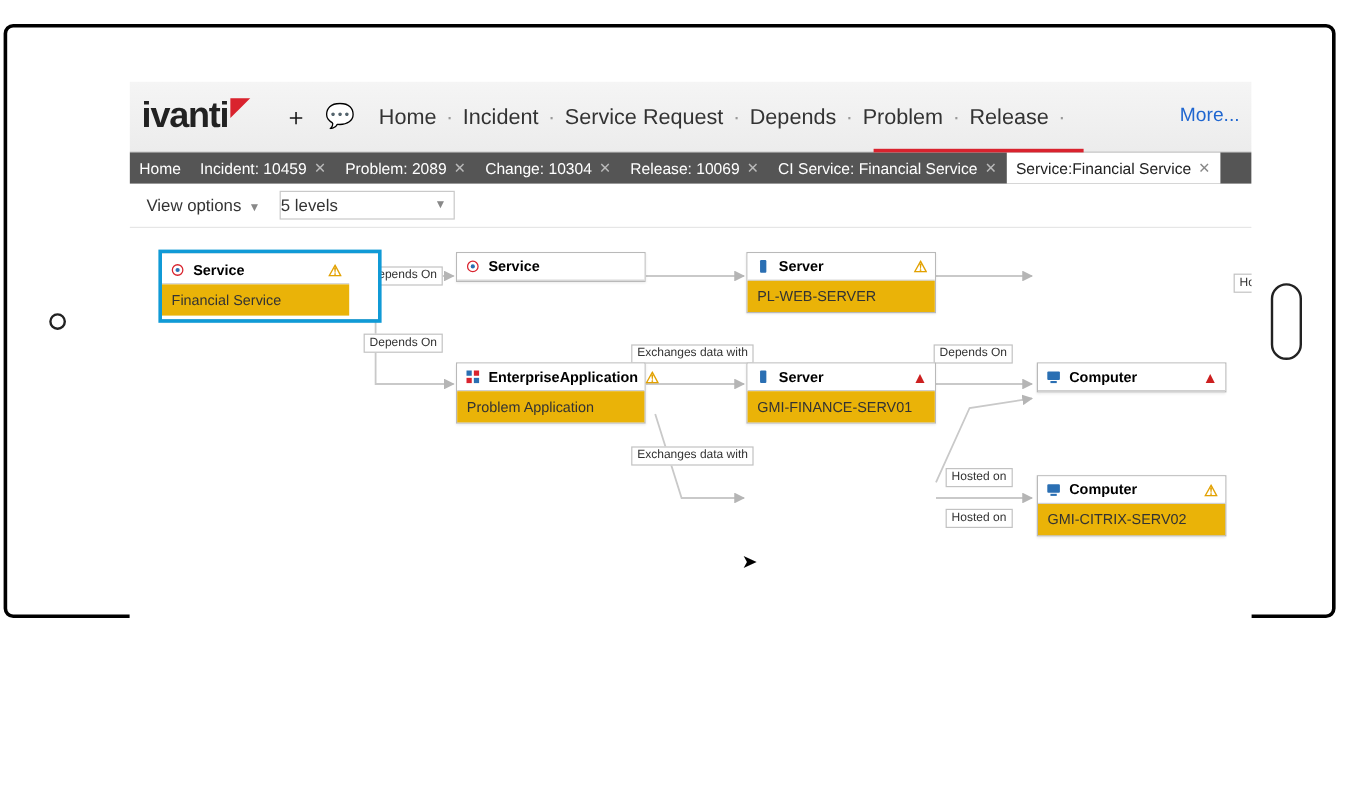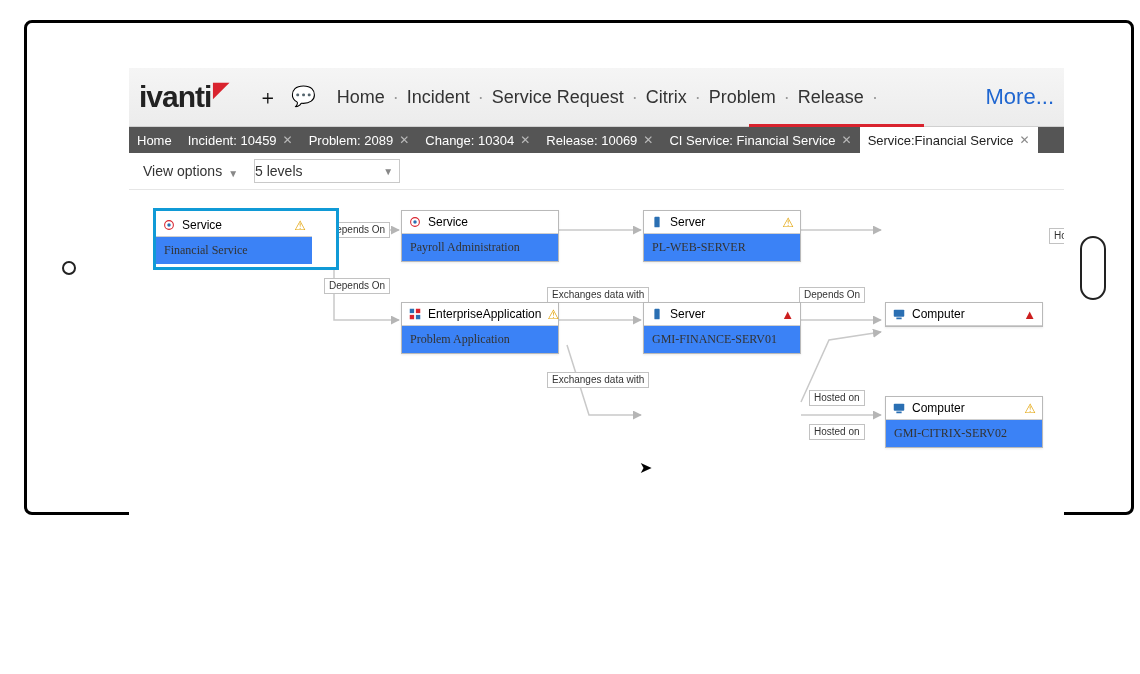--- a/index.html
+++ b/index.html
@@ -1,35 +1,35 @@
 <!DOCTYPE html>
 <html><head>
 <meta charset="utf-8">
 <style>
   html,body{margin:0;padding:0;font-family:"Segoe UI",Arial,sans-serif;background:#fff;}
   #stage{position:relative;width:1140px;height:674px;overflow:hidden;}
 
   
-  .tablet{position:absolute;left:24px;top:20px;width:1110px;height:495px;border:3px solid #000;border-radius:8px;background:#fff;box-sizing:border-box;}
+  .tablet{position:absolute;left:3px;top:20px;width:1110px;height:495px;border:3px solid #000;border-radius:8px;background:#fff;box-sizing:border-box;}
   .cam{position:absolute;left:35px;top:50%;width:10px;height:10px;border:2px solid #222;border-radius:50%;transform:translateY(-50%);}
   .home-btn{position:absolute;right:25px;top:50%;width:22px;height:60px;border:2px solid #222;border-radius:14px;transform:translateY(-50%);}
 
   
   .screen{position:absolute;left:102px;top:45px;width:935px;height:565px;background:#fff;overflow:hidden;}
 
   
   .topbar{height:58px;background:linear-gradient(#f5f5f5,#ececec);display:flex;align-items:center;padding:0 10px;border-bottom:1px solid #d0d0d0;}
   .logo{font-size:30px;font-weight:800;color:#222;letter-spacing:-1px;display:flex;align-items:flex-start;}
   .logo .accent{color:#d9232e;font-size:20px;line-height:14px;margin-left:2px;transform:translateY(2px);}
   .tb-icons{display:flex;gap:14px;margin-left:30px;color:#111;font-size:20px;}
   .tb-icons span{cursor:pointer;}
   .tb-nav{display:flex;align-items:center;margin-left:20px;gap:8px;font-size:18px;color:#333;}
   .tb-nav .it{cursor:pointer;}
   .tb-nav .dot{color:#999;}
-  .tb-more{margin-left:auto;color:#1f66d0;font-size:22px;cursor:pointer;}
+  .tb-more{margin-left:auto;color:#1f66d0;font-size:16px;cursor:pointer;}
   .accent-line{position:absolute;top:56px;right:140px;height:3px;width:175px;background:#d9232e;}
 
   
   .tabs{height:26px;background:#555;display:flex;align-items:stretch;font-size:13px;color:#fff;}
   .tab{display:flex;align-items:center;padding:0 8px;gap:6px;cursor:pointer;white-space:nowrap;}
   .tab .x{font-size:12px;color:#bbb;}
   .tab.active{background:#fff;color:#222;}
   .tab.active .x{color:#888;}
 
   
@@ -40,23 +40,23 @@
   .sel .chev{position:absolute;right:6px;top:50%;transform:translateY(-50%);}
 
   
   .canvas{position:relative;width:100%;height:calc(100% - 58px - 26px - 36px);}
   svg.lines{position:absolute;inset:0;width:100%;height:100%;}
   .lbl{position:absolute;font-size:10px;color:#333;background:#fff;border:1px solid #c2c2c2;padding:0 4px;line-height:14px;white-space:nowrap;}
 
   
   .node{position:absolute;width:156px;border:1px solid #b9b9b9;box-shadow:0 1px 2px rgba(0,0,0,.08);font-size:12px;background:#fff;}
   .node.sel{outline:3px solid #109ad6;outline-offset:-1px;}
-  .node .hd{display:flex;align-items:center;gap:6px;padding:4px 6px;border-bottom:1px solid #cfcfcf;font-weight:400;background:#fff;}
+  .node .hd{display:flex;align-items:center;gap:6px;padding:4px 6px;border-bottom:1px solid #cfcfcf;font-weight:700;background:#fff;}
   .node .hd .badge{margin-left:auto;font-size:13px;line-height:1;}
-  .node .bd{padding:6px 8px;background:#3b82f6;color:#333;font-family:Liberation Serif, serif;}
+  .node .bd{padding:6px 8px;background:#eab308;color:#333;}
   .warn{color:#e2a100;}
   .crit{color:#cc1f1f;}
   .cursor{position:absolute;font-size:16px;color:#000;pointer-events:none;}
 
   
   .ico{width:14px;height:14px;display:inline-block;}
   .ico svg{width:14px;height:14px;display:block;}
 </style>
 </head>
 <body>
@@ -77,21 +77,21 @@
           <span>＋</span>
           <span>💬</span>
         </div>
         <div class="tb-nav">
           <span class="it">Home</span>
             <span class="dot">·</span>
           <span class="it">Incident</span>
             <span class="dot">·</span>
           <span class="it">Service Request</span>
             <span class="dot">·</span>
-          <span class="it">Citrix</span>
+          <span class="it">Depends</span>
             <span class="dot">·</span>
           <span class="it">Problem</span>
             <span class="dot">·</span>
           <span class="it">Release</span>
             <span class="dot">·</span>
         </div>
         <span class="tb-more">More...</span>
       </div>
       <div class="accent-line"></div>
 
@@ -183,21 +183,20 @@
         <div class="node" style="left:272px;top:20px;">
           <div class="hd">
               <span class="ico">
                 <svg viewBox="0 0 16 16">
                   <circle cx="8" cy="8" r="5" fill="none" stroke="#d9232e" stroke-width="1.2"></circle>
                   <circle cx="8" cy="8" r="2" fill="#2a6fb3"></circle>
                 </svg>
               </span>
             <span>Service</span>
             </div>
-          <div class="bd"><span>Payroll Administration</span></div>
         </div>
 
         <div class="node" style="left:514px;top:20px;">
           <div class="hd">
               <span class="ico">
                 <svg viewBox="0 0 16 16">
                   <rect x="5" y="2" width="6" height="12" rx="1" fill="#2a6fb3"></rect>
                 </svg>
               </span>
             <span>Server</span>

